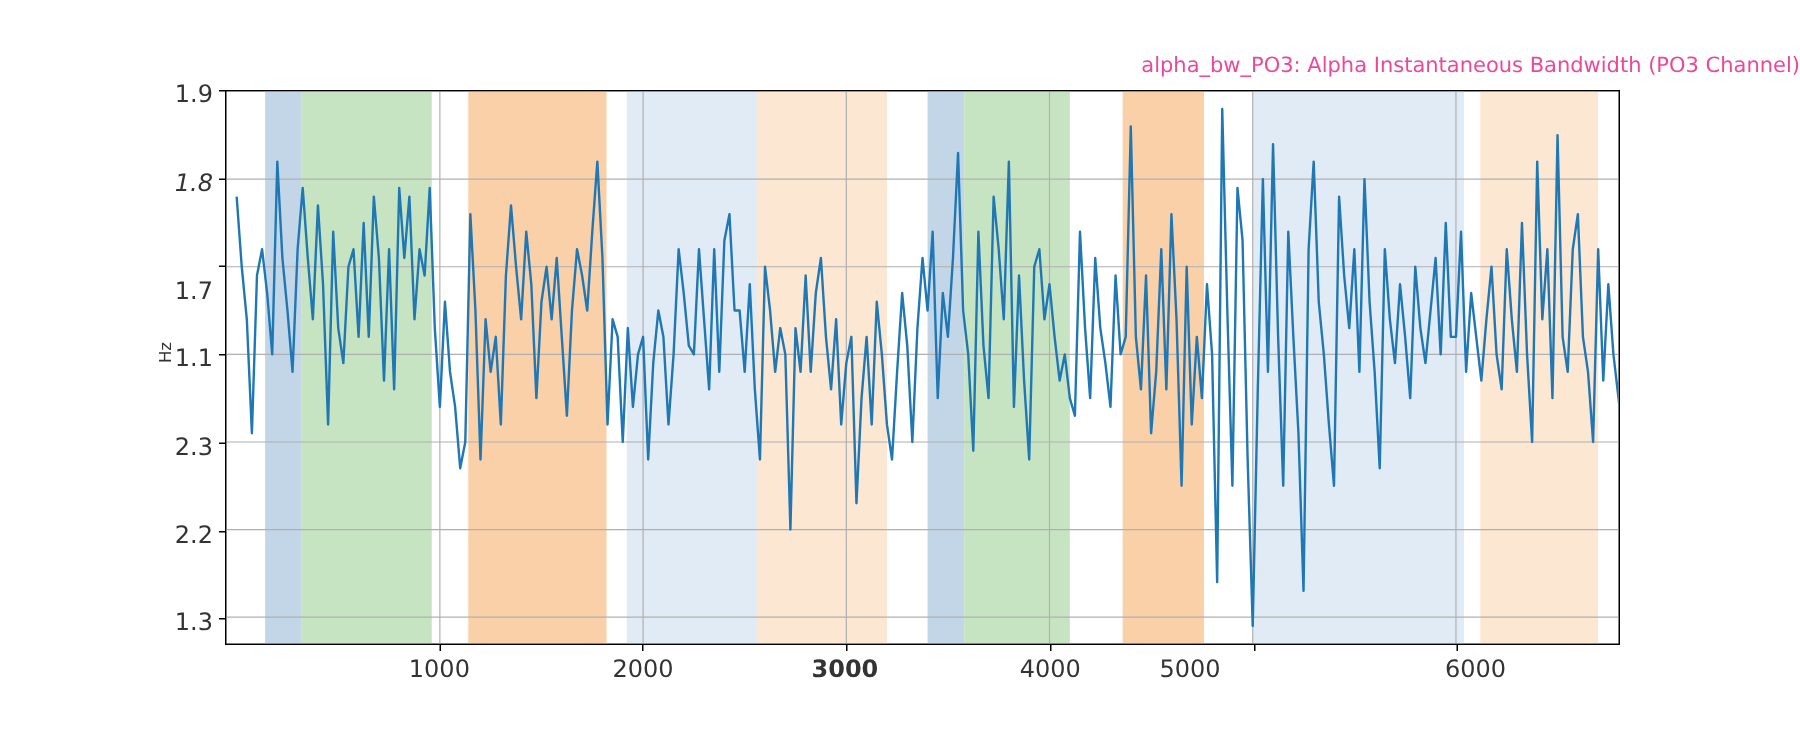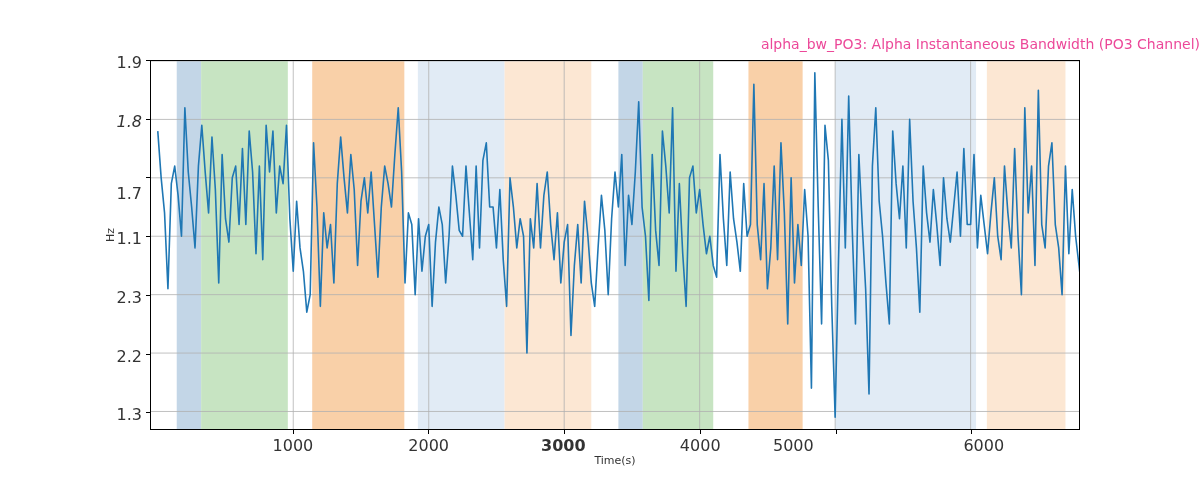--- a/index.html
+++ b/index.html
@@ -118,17 +118,16 @@
       <div class="xtick" style="left: 541px; top: 436px; width: 40px; text-align: center; font-weight: bold;">3000</div>
       <div class="tickmark" style="left: 564.088px; top: 430px; width: 1px; height: 4px;"></div>
       <div class="xtick" style="left: 679.854px; top: 436px; width: 40px; text-align: center;">4000</div>
       <div class="tickmark" style="left: 699.854px; top: 430px; width: 1px; height: 4px;"></div>
       <div class="xtick" style="left: 773px; top: 436px; width: 40px; text-align: right;">5000</div>
       <div class="tickmark" style="left: 835.62px; top: 430px; width: 1px; height: 4px;"></div>
       <div class="xtick" style="left: 951.387px; top: 436px; width: 40px; text-align: center; margin-left: 12px;">6000</div>
       <div class="tickmark" style="left: 971.387px; top: 430px; width: 1px; height: 4px;"></div>
     </div>
 
-  <div class="xlabel" id="xlabel" style="left: 150px; width: 930px; top: 454px;">Time(s)</div>
 
   <div class="ylabel" id="ylabel" style="left: 104px; top: 255px; width: 40px;">Hz</div>
 
 </div>
 
 </body></html>

